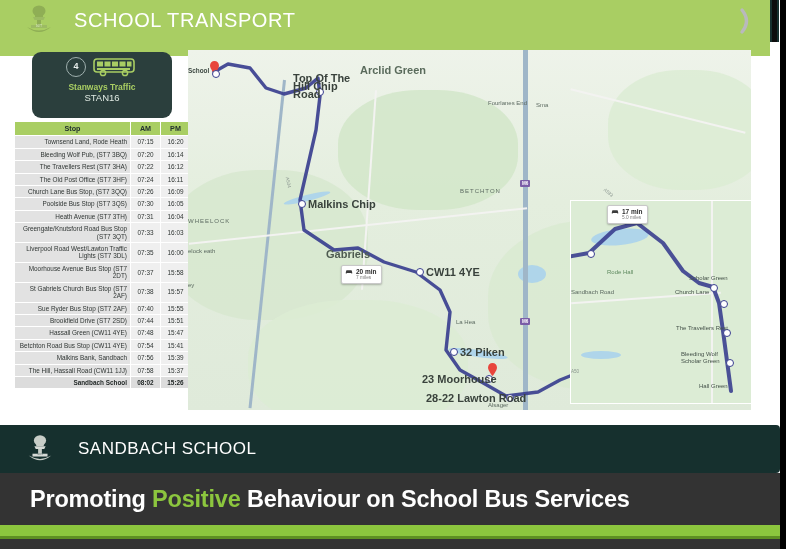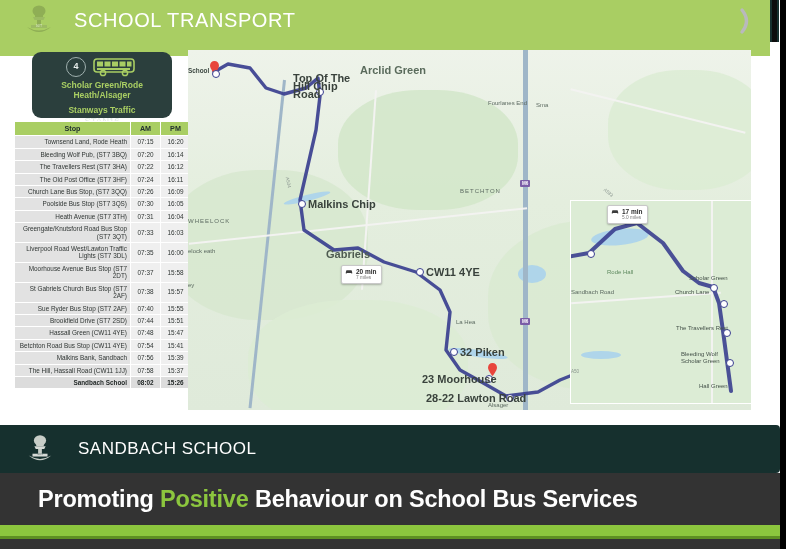--- a/index.html
+++ b/index.html
@@ -69,21 +69,21 @@
   .inset{position:absolute;left:382px;top:150px;width:188px;height:202px;background:#dfeada;
       overflow:hidden;border:1px solid #ffffff;}
 
   
   .band-school{position:absolute;left:0;top:425px;width:780px;height:48px;background:#16302e;
       display:flex;align-items:center;border-radius:0 4px 4px 0;}
   .band-school .crest2{width:32px;height:34px;margin-left:24px;}
   .band-school .txt{margin-left:22px;color:#ffffff;font-size:17px;letter-spacing:.5px;}
   .band-slogan{position:absolute;left:0;top:473px;width:780px;height:52px;background:#333333;
       display:flex;align-items:center;}
-  .slogan{margin-left:38px;font-size:23.5px;font-weight:700;color:#ffffff;letter-spacing:-.2px;white-space:nowrap;}
+  .slogan{margin-left:30px;font-size:23.5px;font-weight:700;color:#ffffff;letter-spacing:-.2px;white-space:nowrap;}
   .slogan .hl{color:#8cc63e;}
   .band-green{position:absolute;left:0;top:525px;width:780px;height:13px;background:#8cc63e;}
   .band-greenline{position:absolute;left:0;top:536px;width:780px;height:3px;background:#5e8f23;}
   .band-foot{position:absolute;left:0;top:539px;width:780px;height:10px;background:#333333;}
   .edge-right{position:absolute;left:780px;top:0;width:6px;height:549px;background:#000000;}
   .edge-white{position:absolute;left:786px;top:0;width:14px;height:549px;background:#ffffff;}
 </style>
 </head>
 <body>
 
@@ -123,21 +123,20 @@
           <rect x="12.5" y="4.5" width="6" height="5" fill="#a9ce63"></rect>
           <rect x="20" y="4.5" width="6" height="5" fill="#a9ce63"></rect>
           <rect x="27.5" y="4.5" width="6" height="5" fill="#a9ce63"></rect>
           <rect x="35" y="4.5" width="4.5" height="5" fill="#a9ce63"></rect>
           <rect x="5" y="11" width="33" height="2" fill="#a9ce63"></rect>
           <circle cx="11" cy="16" r="2.6" fill="none" stroke="#a9ce63" stroke-width="1.5"></circle>
           <circle cx="33" cy="16" r="2.6" fill="none" stroke="#a9ce63" stroke-width="1.5"></circle>
         </svg>
       </div>
     </div>
-    <div class="route-name">Scholar Green/Rode Heath/Alsager</div>
     <div class="route-op">Stanways Traffic</div>
     <div class="route-code">STAN16</div>
   </div>
 
   <table class="tt">
     <colgroup>
         <col class="c1">
         <col class="c2">
         <col class="c3">
       </colgroup>

